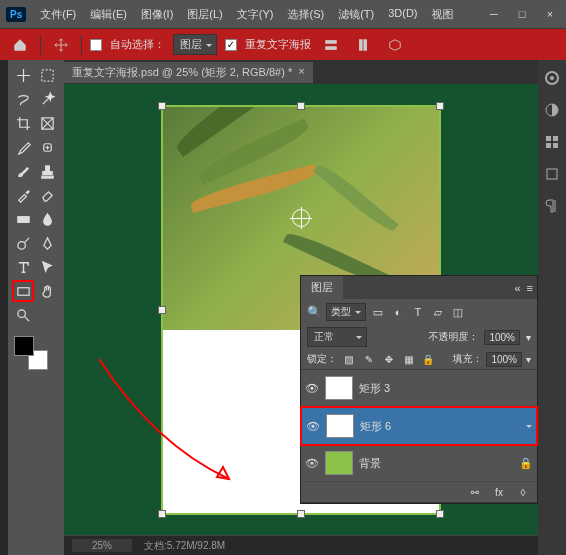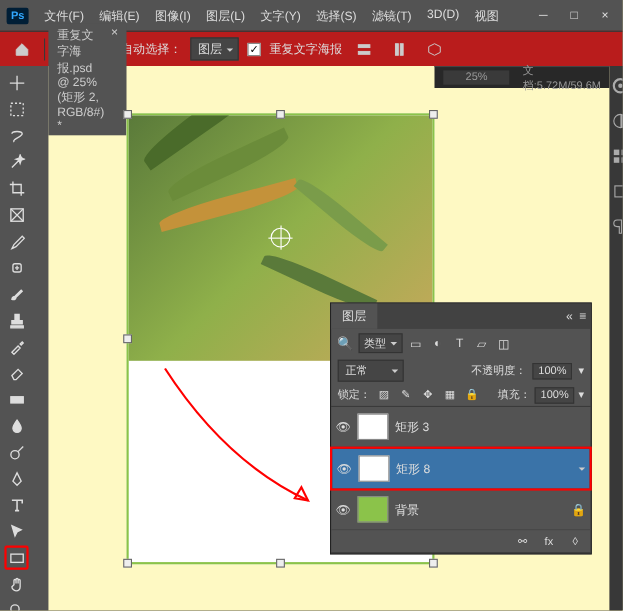--- a/index.html
+++ b/index.html
@@ -20,21 +20,21 @@
 .sel::after{content:"";position:absolute;right:4px;top:50%;border:3px solid transparent;border-top-color:#ccc;margin-top:-1px}
 .main{display:flex;height:calc(555px - 28px - 32px)}
 .tool-strip{width:8px;background:#282828}
 .toolbox{width:56px;background:#535353;padding:4px;display:flex;flex-wrap:wrap;gap:2px;align-content:flex-start}
 .tool{width:22px;height:22px;display:flex;align-items:center;justify-content:center;cursor:pointer;border-radius:2px}
 .tool svg{width:15px;height:15px;fill:none;stroke:#ddd;stroke-width:1.3}
 .tool.active{border:2px solid #f00}
 .swatch-fg{position:relative;width:34px;height:34px;margin:8px 0 0 2px}
 .swatch-fg .fg{position:absolute;width:20px;height:20px;background:#000;border:1px solid #888}
 .swatch-fg .bg{position:absolute;right:0;bottom:0;width:20px;height:20px;background:#fff;border:1px solid #888}
-.doc-area{flex:1;background:#fef9c3;display:flex;position:relative}
+.doc-area{flex:1;background:#14532d;display:flex;flex-direction:column;position:relative}
 .doc-tab{height:24px;background:#323232;display:flex;align-items:center}
 .doc-tab .tab{background:#535353;padding:3px 8px;font-size:11px;color:#ccc;display:flex;gap:6px}
 .canvas-wrap{flex:1;position:relative;display:flex;align-items:center;justify-content:center}
 .canvas{width:280px;height:410px;background:#fff;border:2px solid #8bc34a;position:relative}
 .handle{position:absolute;width:8px;height:8px;background:#eee;border:1px solid #666}
 .h-tl{top:-5px;left:-5px}.h-tr{top:-5px;right:-5px}.h-bl{bottom:-5px;left:-5px}.h-br{bottom:-5px;right:-5px}
 .h-t{top:-5px;left:50%;margin-left:-4px}.h-b{bottom:-5px;left:50%;margin-left:-4px}
 .h-l{left:-5px;top:50%;margin-top:-4px}.h-r{right:-5px;top:50%;margin-top:-4px}
 .photo{width:100%;height:55%;background:linear-gradient(135deg,#5a7a3a,#8fb04a,#c9a85c);position:relative;overflow:hidden}
 .leaf{position:absolute;border-radius:50% 0;transform-origin:bottom left}
@@ -276,21 +276,21 @@
         <div class="handle h-b"></div>
         <div class="handle h-br"></div>
       </div>
       <svg class="arrow-annotation" style="left:30px;top:270px" width="150" height="140">
         <path class="arrow-line" d="M5 5 Q 60 90 135 125"></path>
         <path class="arrow-line" d="M135 125l-12-2 6-10z" fill="#f00"></path>
       </svg>
     </div>
     <div class="status">
       <span class="z">25%</span>
-      <span>文档:5.72M/59.6M</span>
+      <span>文档:5.72M/92.8M</span>
     </div>
   </div>
 
   <div class="right-dock">
     <span class="dock-icon">
         <svg viewBox="0 0 16 16">
           <circle cx="8" cy="8" r="6" fill="none" stroke="#aaa" stroke-width="2"></circle>
           <circle cx="8" cy="8" r="2"></circle>
         </svg>
       </span>
@@ -356,21 +356,21 @@
     </div>
     <div class="layers">
       <div class="layer">
         <span class="eye">👁</span>
         <span class="thumb"></span>
         <span>矩形 3</span>
       </div>
       <div class="layer sel hl">
         <span class="eye">👁</span>
         <span class="thumb"></span>
-        <span>矩形 8</span>
+        <span>矩形 6</span>
       </div>
       <div class="layer">
         <span class="eye">👁</span>
         <span class="thumb green"></span>
         <span>背景</span>
         <span style="margin-left:auto">🔒</span>
       </div>
     </div>
     <div class="lock-row" style="justify-content:flex-end;gap:8px">
       <span class="mini-btn">⚯</span>

